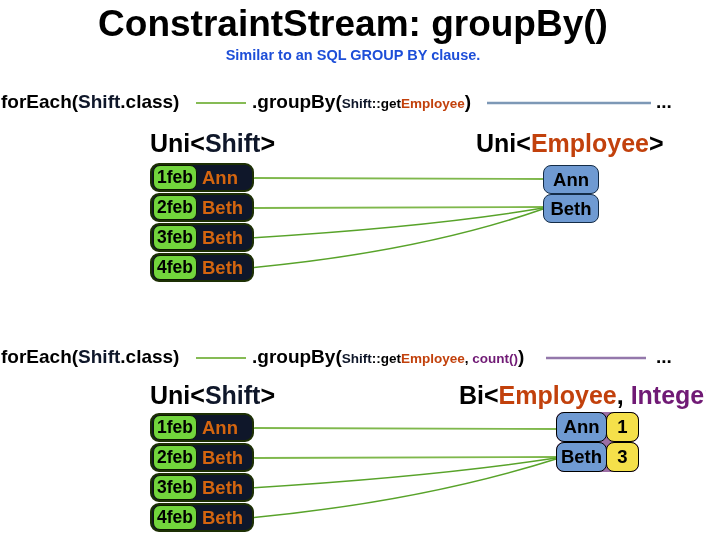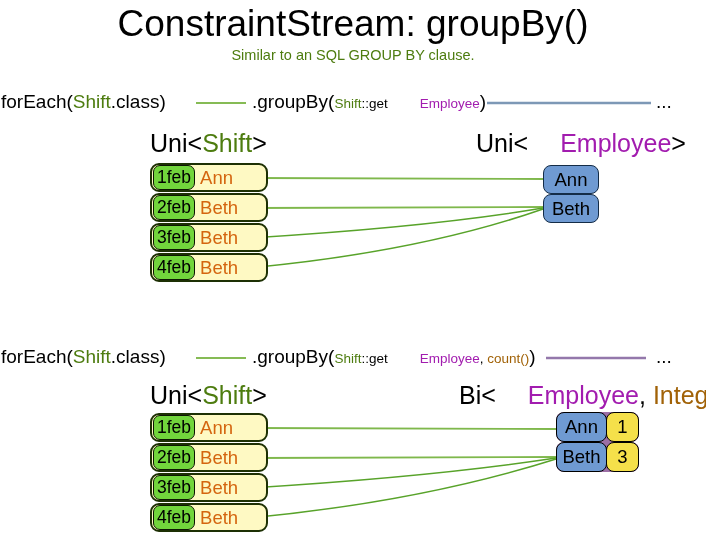--- a/index.html
+++ b/index.html
@@ -1,30 +1,30 @@
 <!DOCTYPE html>
 <html><head>
 <meta charset="utf-8">
 <style>
   html,body{margin:0;padding:0;background:#fff;}
   .page{position:relative;width:706px;height:533px;background:#ffffff;
-        font-family:"Liberation Sans", sans-serif;color:#000;overflow:hidden;}
+        font-family:"Liberation Sans", sans-serif;color:#000;overflow:hidden;font-weight:bold;}
   .abs{position:absolute;}
   .title{top:2px;left:0;width:706px;text-align:center;font-size:37px;line-height:44px;color:#000;}
-  .subtitle{top:47px;left:0;width:706px;text-align:center;font-size:14.5px;color:#4d7c0f;}
+  .subtitle{top:47px;left:0;width:706px;text-align:center;font-size:14.5px;color:#1d4ed8;}
   .codeline{left:0;width:706px;height:26px;}
   .codeline > span{position:absolute;top:0;white-space:nowrap;font-size:19px;line-height:26px;}
   .code-small{font-size:13.5px;}
-  .green{color:#4d7c0f;margin-top:28px;}
-  .blue{color:#a21caf;margin-left:32px;}
-  .gold{color:#a16207;}
+  .green{color:#0f172a;margin-top:28px;}
+  .blue{color:#c2410c;}
+  .gold{color:#701a75;}
   .orange{color:#d4650f;}
   .typelabel{font-size:25px;white-space:nowrap;}
-  .shift-row{left:150px;width:118px;height:29px;box-sizing:border-box;
-             background:#fef9c3;border:2px solid #1d3004;border-radius:9px;
+  .shift-row{left:150px;width:104px;height:29px;box-sizing:border-box;
+             background:#0f172a;border:2px solid #1d3004;border-radius:9px;
              display:flex;align-items:center;}
   .date-pill{box-sizing:border-box;height:25px;margin-left:1px;padding:0 3px;
              border:1.6px solid #0c1602;border-radius:7px;background:#72d53c;
              font-size:17.5px;line-height:21px;color:#000;display:flex;align-items:center;}
   .shift-name{margin-left:5px;font-size:18.5px;}
   .uni-box{left:543px;width:56px;height:29px;box-sizing:border-box;
            background:#6f9ad2;border:1.7px solid #142c47;border-radius:8px;
            display:flex;align-items:center;justify-content:center;font-size:18.5px;}
   .bi-row{left:556px;width:83px;height:30px;background:#9c6fa5;border-radius:8px;}
   .bi-cell{position:absolute;top:0;box-sizing:border-box;height:30px;

